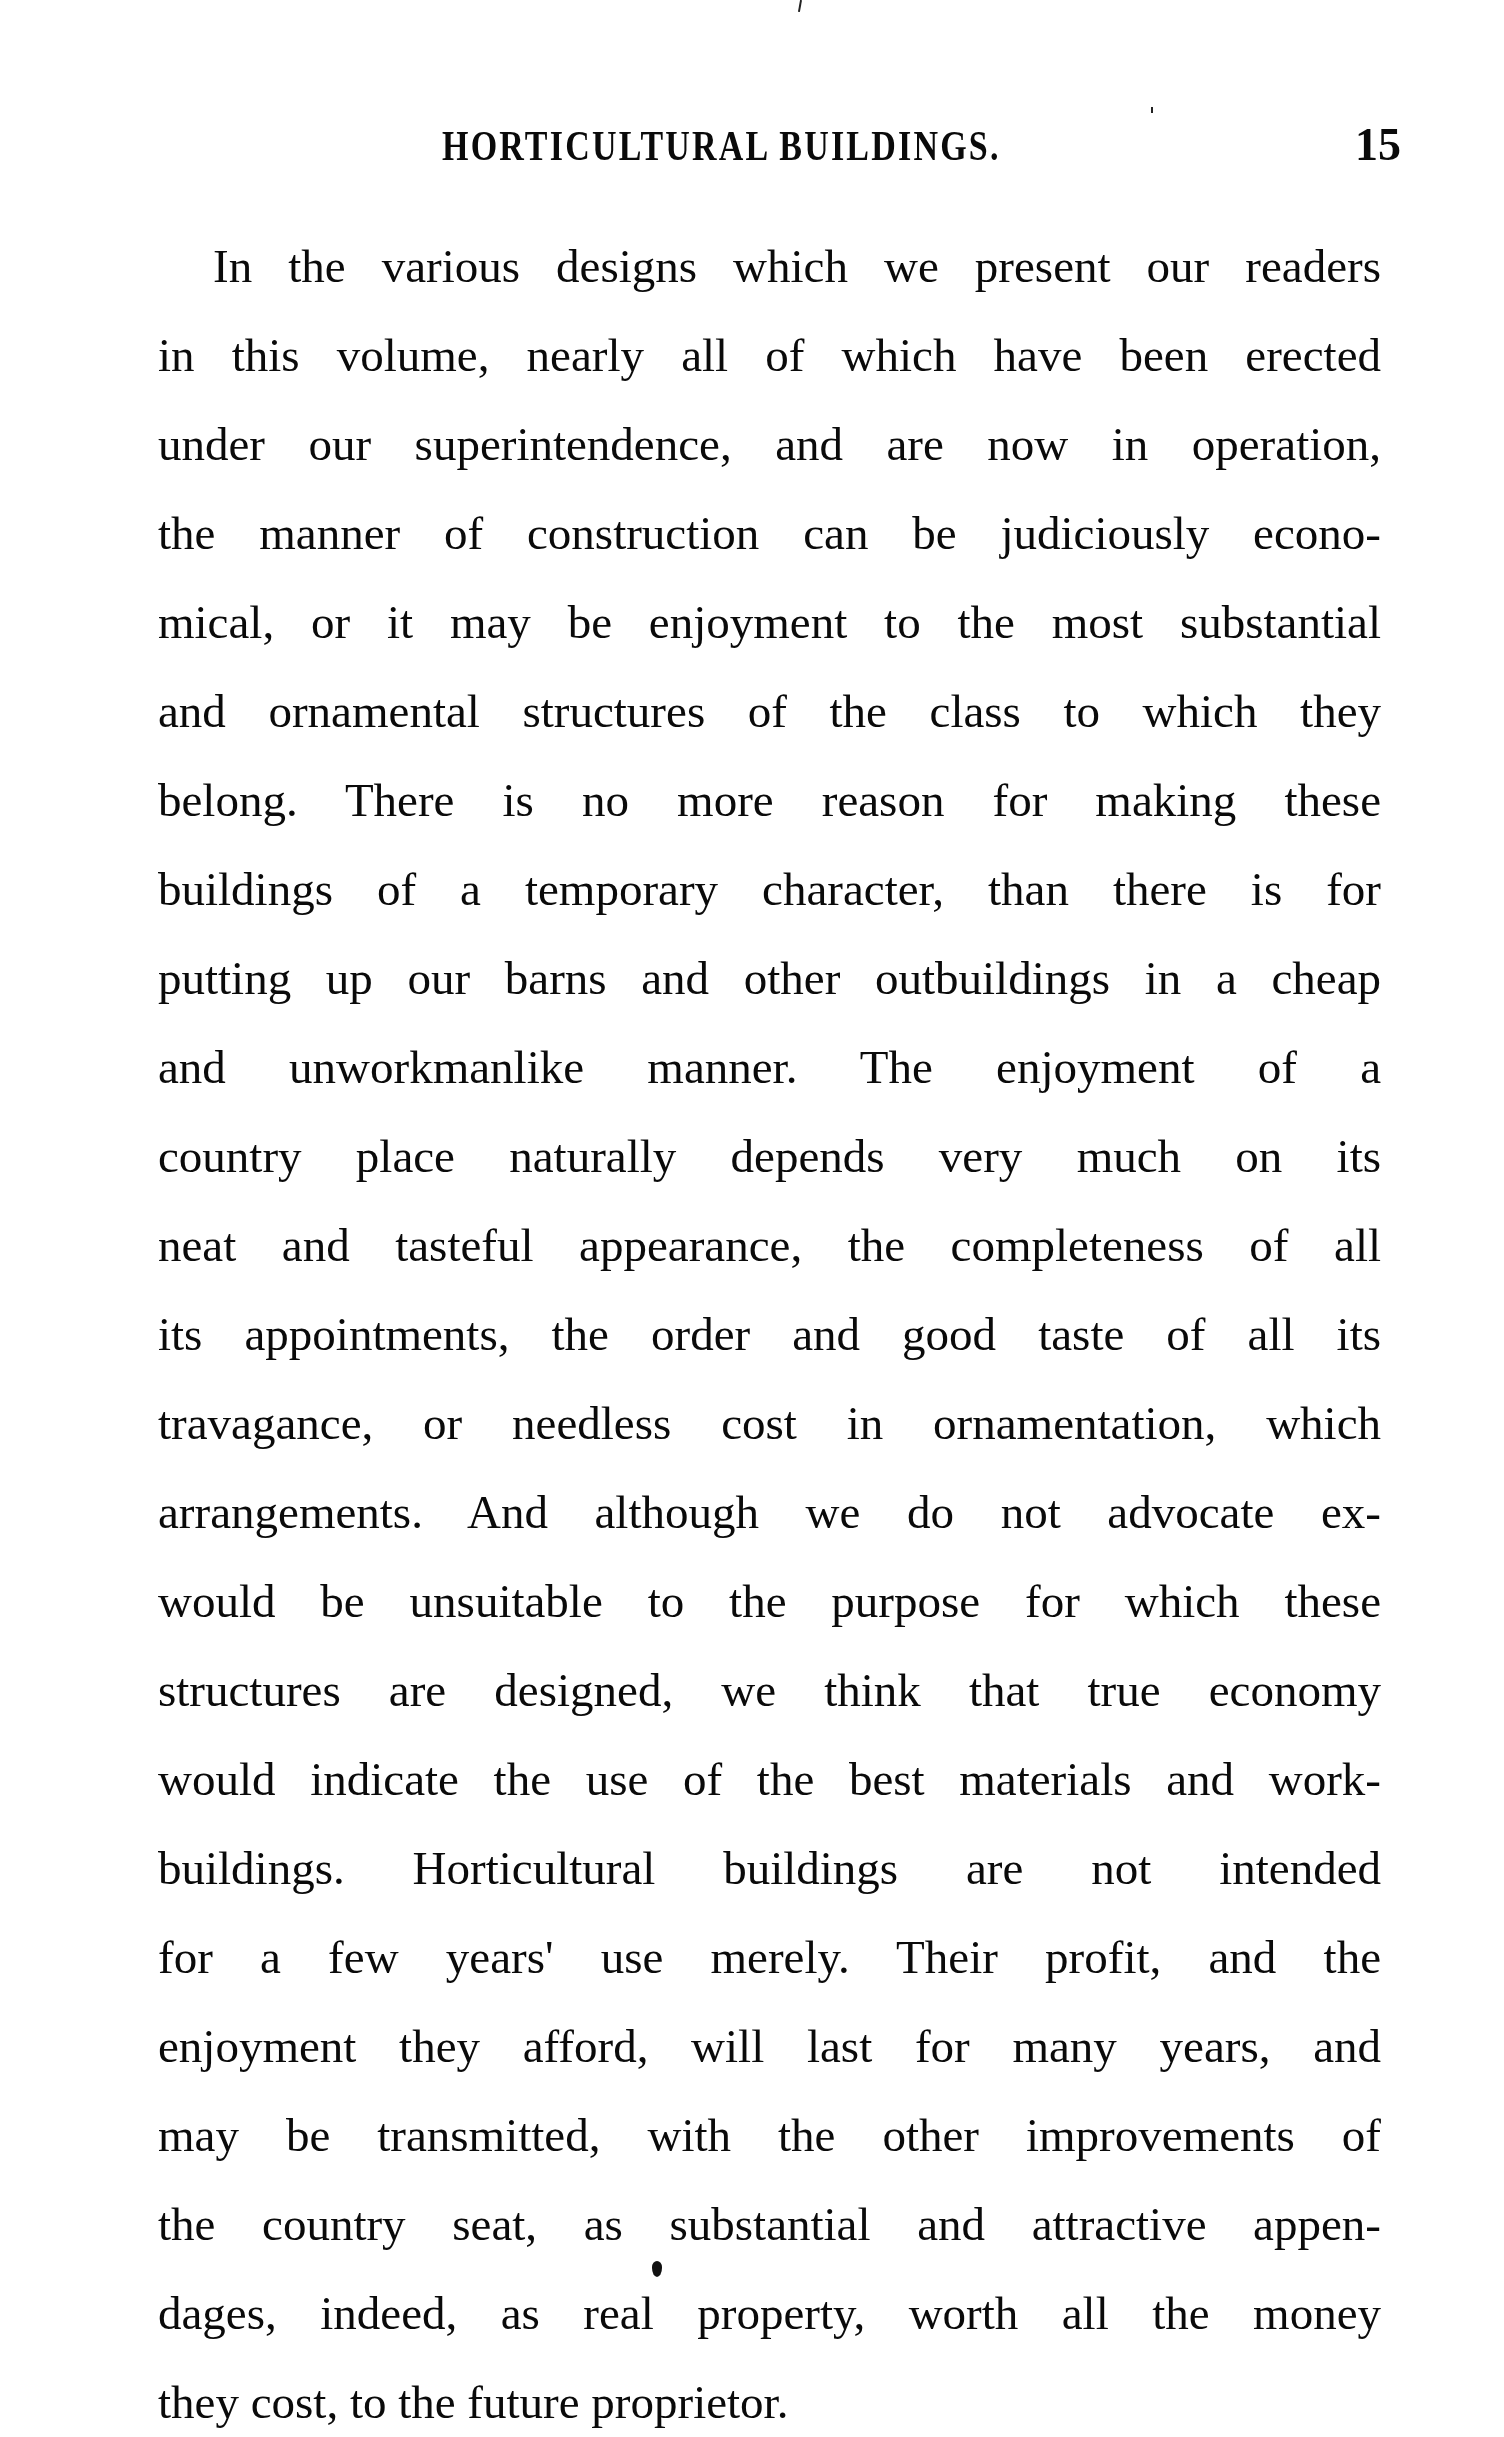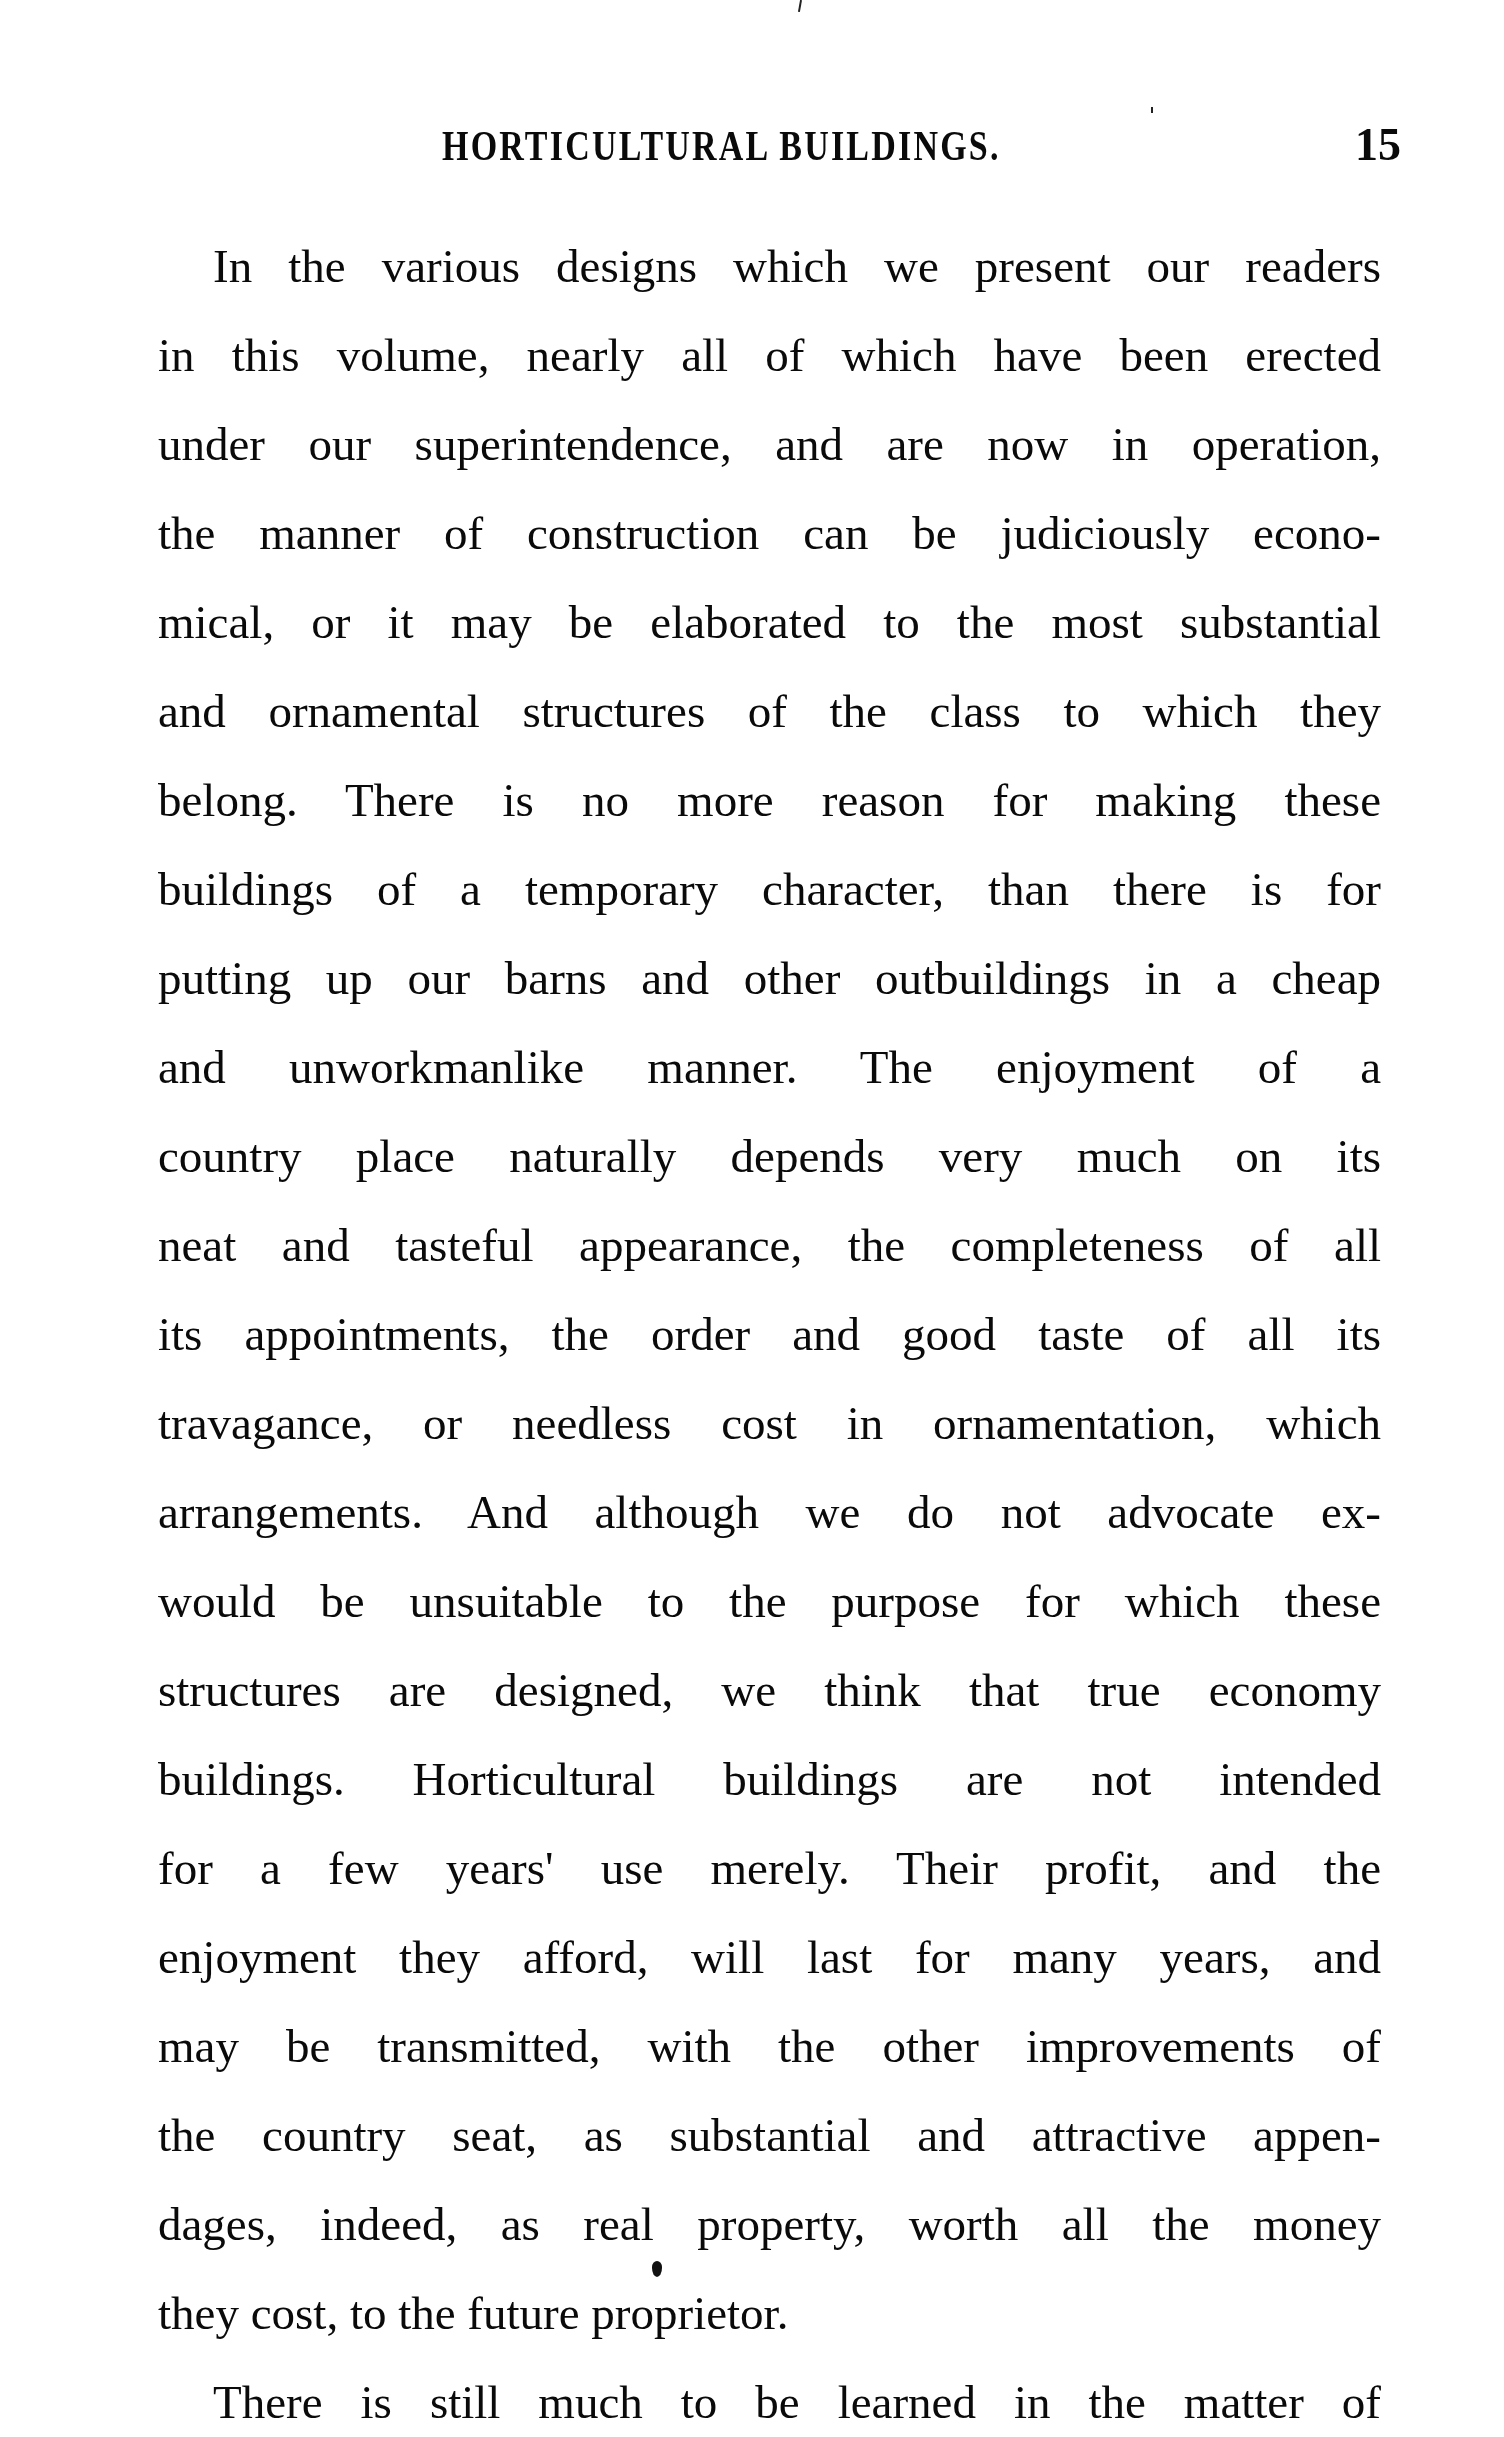--- a/index.html
+++ b/index.html
@@ -23,33 +23,34 @@
   <div class="speck-head"></div>
   <div class="running-head">HORTICULTURAL BUILDINGS.</div>
   <div class="folio">15</div>
 
   <div class="body">
     <div>
       <div class="line indent" style="height: 73px;">In the various designs which we present our readers</div>
       <div class="line" style="height: 73px;">in this volume, nearly all of which have been erected</div>
       <div class="line" style="height: 73px;">under our superintendence, and are now in operation,</div>
       <div class="line" style="height: 73px;">the manner of construction can be judiciously econo-</div>
-      <div class="line" style="height: 73px;">mical, or it may be elaborated to the most substantial</div>
+      <div class="line" style="height: 73px;">mical, or it may be enjoyment to the most substantial</div>
       <div class="line" style="height: 73px;">and ornamental structures of the class to which they</div>
       <div class="line" style="height: 73px;">belong. There is no more reason for making these</div>
       <div class="line" style="height: 73px;">buildings of a temporary character, than there is for</div>
       <div class="line" style="height: 73px;">putting up our barns and other outbuildings in a cheap</div>
       <div class="line" style="height: 73px;">and unworkmanlike manner. The enjoyment of a</div>
       <div class="line" style="height: 73px;">country place naturally depends very much on its</div>
       <div class="line" style="height: 73px;">neat and tasteful appearance, the completeness of all</div>
       <div class="line" style="height: 73px;">its appointments, the order and good taste of all its</div>
       <div class="line" style="height: 73px;">travagance, or needless cost in ornamentation, which</div>
       <div class="line" style="height: 73px;">arrangements. And although we do not advocate ex-</div>
       <div class="line" style="height: 73px;">would be unsuitable to the purpose for which these</div>
       <div class="line" style="height: 73px;">structures are designed, we think that true economy</div>
+      <div class="line" style="height: 73px;">would indicate the use of the best materials and work-</div>
       <div class="line" style="height: 73px;">buildings. Horticultural buildings are not intended</div>
       <div class="line" style="height: 73px;">for a few years' use merely. Their profit, and the</div>
       <div class="line" style="height: 73px;">enjoyment they afford, will last for many years, and</div>
       <div class="line" style="height: 73px;">may be transmitted, with the other improvements of</div>
       <div class="line" style="height: 73px;">the country seat, as substantial and attractive appen-</div>
       <div class="line" style="height: 73px;">dages, indeed, as real property, worth all the money</div>
       <div class="line last" style="height: 73px;">they cost, to the future proprietor.</div>
     </div>
     <div>
       <div class="line indent" style="height: 73px;">There is still much to be learned in the matter of</div>

